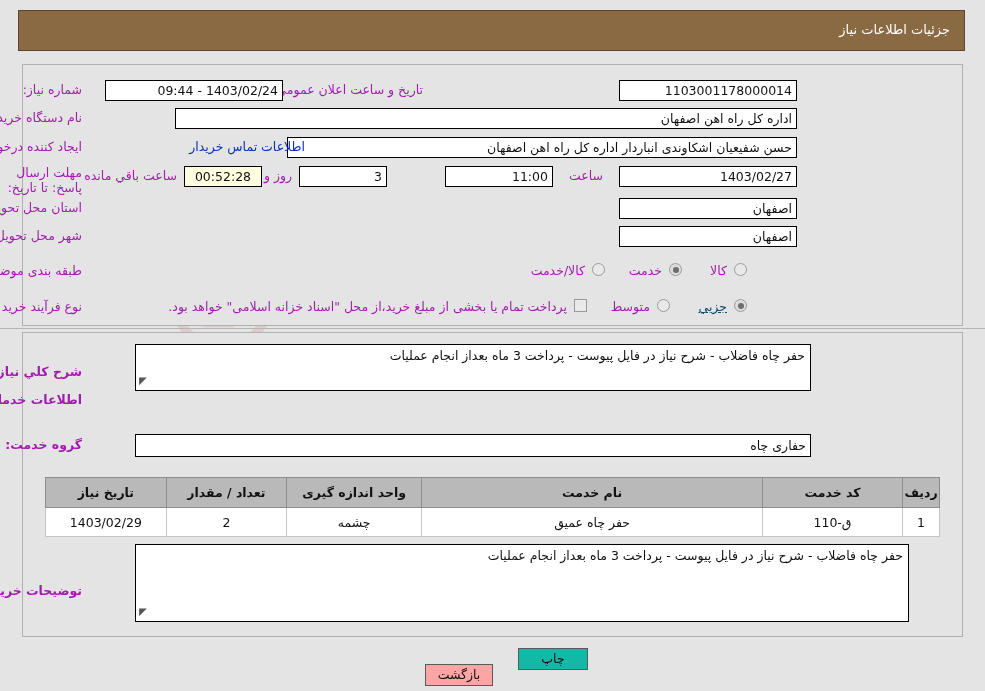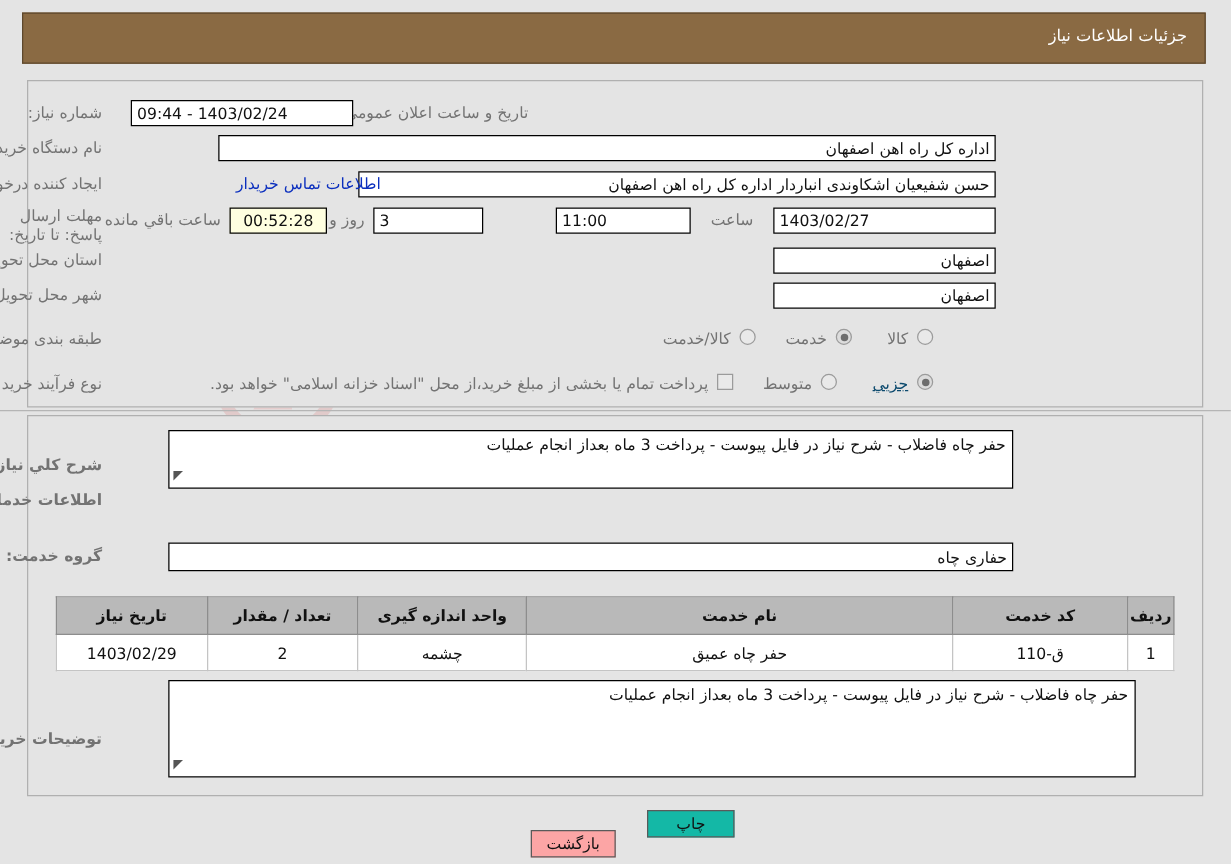--- a/index.html
+++ b/index.html
@@ -77,21 +77,21 @@
     box-sizing: border-box;
     z-index: 1;
   }
   #panel-top    { left: 22px; top: 64px;  width: 941px; height: 262px; }
   #panel-middle { left: 22px; top: 332px; width: 941px; height: 305px; }
 
   
   .lbl {
     position: absolute;
     font-size: 12.5px;
-    color: #737373;
+    color: #a21caf;
     white-space: nowrap;
     z-index: 3;
   }
   .lbl-b { font-weight: bold; }
   .lbl-blue { color: #0c4a6e; text-decoration: underline; }
   .lbl-link { color: #0b2fbe; cursor: pointer; }
 
   
   .fld {
     position: absolute;
@@ -101,21 +101,21 @@
     font-family: "DejaVu Sans", "Liberation Sans", sans-serif;
     font-size: 12.5px;
     color: #111111;
     height: 21px;
     line-height: 19px;
     padding: 0 4px;
     z-index: 3;
     overflow: hidden;
     white-space: nowrap;
   }
-  .fld.ctr  { text-align: left; }
+  .fld.ctr  { text-align: right; }
   .fld.rt   { text-align: right; margin-left: 45px; }
   .fld.cream { background: #ffffe0; text-align: center; }
 
   
   .radio {
     position: absolute;
     width: 13px; height: 13px;
     border-radius: 50%;
     border: 1px solid #9b9b9b;
     background: #e9e9e9;
@@ -234,20 +234,21 @@
     <div class="wm-text">AriaTender.net</div>
   </div>
 
   <div class="hdr-band">
     <div class="hdr-title">جزئیات اطلاعات نیاز</div>
   </div>
 
   <div class="panel" id="panel-top"></div>
 
   <div class="lbl" style="right:903px; top:82px;">شماره نیاز:</div>
+  <div class="fld ctr" style="right:188px; top:80px; width:178px;">1103001178000014</div>
 
   <div class="lbl" style="right:562px; top:82px;">تاریخ و ساعت اعلان عمومي:</div>
   <div class="fld ctr" style="right:702px; top:80px; width:178px;">1403/02/24 - 09:44</div>
 
   <div class="lbl" style="right:903px; top:110px;">نام دستگاه خریدار:</div>
   <div class="fld rt" style="right:188px; top:108px; width:622px;">اداره کل راه اهن اصفهان</div>
 
   <div class="lbl" style="right:903px; top:139px;">ایجاد کننده درخواست:</div>
   <div class="fld rt" style="right:188px; top:137px; width:510px;">حسن شفیعیان اشکاوندی انباردار اداره کل راه اهن اصفهان</div>
   <div class="lbl lbl-link" style="right:680px; top:139px;">اطلاعات تماس خریدار</div>

